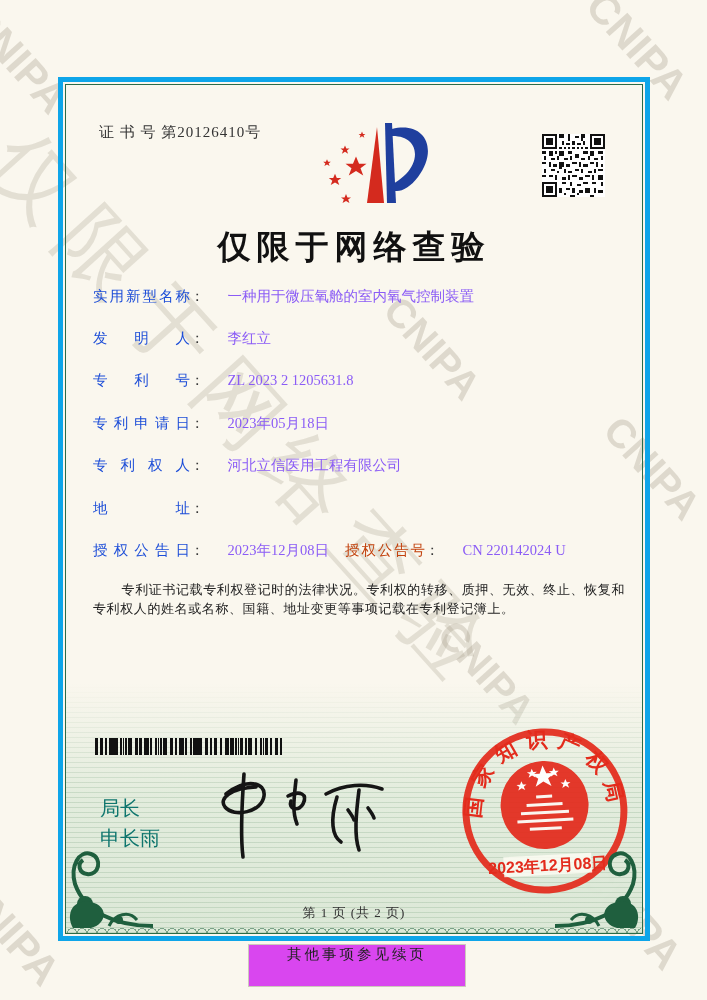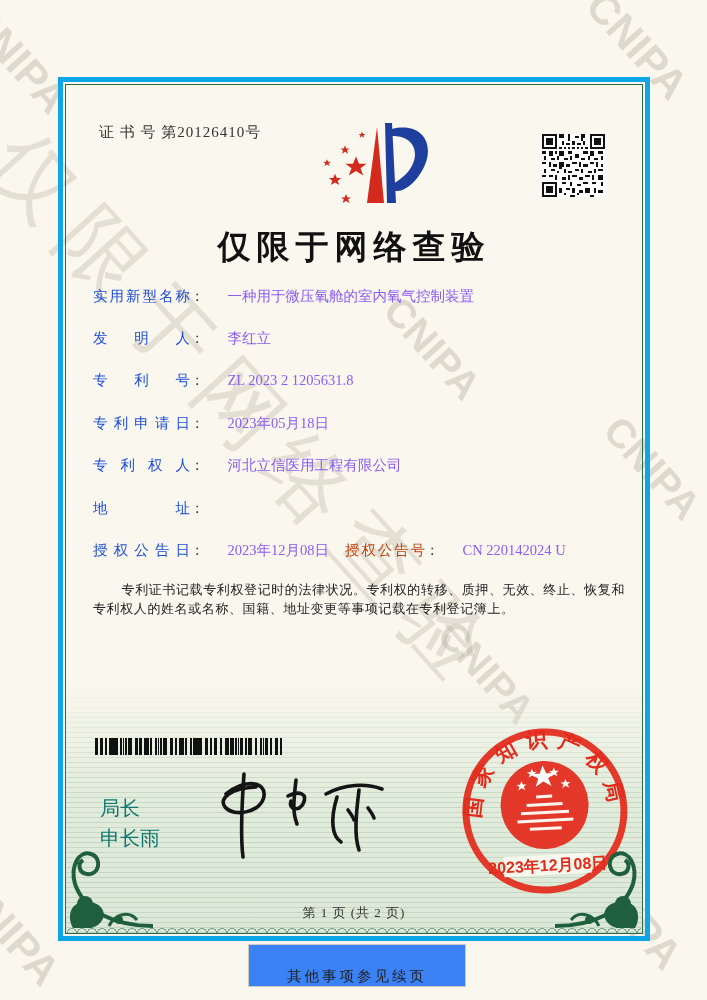--- a/index.html
+++ b/index.html
@@ -47,22 +47,22 @@
        repeating-linear-gradient(90deg,#111 0 1px,transparent 1px 11px),
        repeating-linear-gradient(90deg,#111 0 3px,transparent 3px 17px);}
   .signer{position:absolute;left:37px;top:711px;font-family:"Liberation Sans","DejaVu Sans",sans-serif;
           font-size:20px;color:#0f766e;line-height:30px;}
   .signature{position:absolute;left:147px;top:678px;}
   .seal{position:absolute;left:392px;top:639px;transform:rotate(-3deg);}
   .flourish-l{position:absolute;left:2px;bottom:2px;}
   .flourish-r{position:absolute;right:2px;bottom:2px;transform:scaleX(-1);}
   .pageinfo{position:absolute;left:0;bottom:14px;width:100%;text-align:center;font-size:13px;color:#333;letter-spacing:1px;}
   
-  .footnote{position:absolute;left:248px;top:944px;width:216px;height:41px;z-index:2;background:#3b82f6;
-     border:1px solid #cdc9bc;display:flex;align-items:flex-end;justify-content:center;
+  .footnote{position:absolute;left:248px;top:944px;width:216px;height:41px;z-index:2;background:#d946ef;
+     border:1px solid #cdc9bc;display:flex;align-items:flex-start;justify-content:center;
      font-size:14.5px;letter-spacing:3px;color:#222;}
 </style>
 </head>
 <body>
 
 <div class="page">
 
   <span class="wm" style="left:-8px;top:-4px;font-size:42px;transform:rotate(48deg);">CNIPA</span>
   <span class="wm" style="left:612px;top:-18px;font-size:42px;transform:rotate(48deg);">CNIPA</span>
   <span class="wm wm-cn" style="left:48px;top:108px;font-size:84px;letter-spacing:18px;transform:rotate(48deg);">仅限于网络查验</span>

